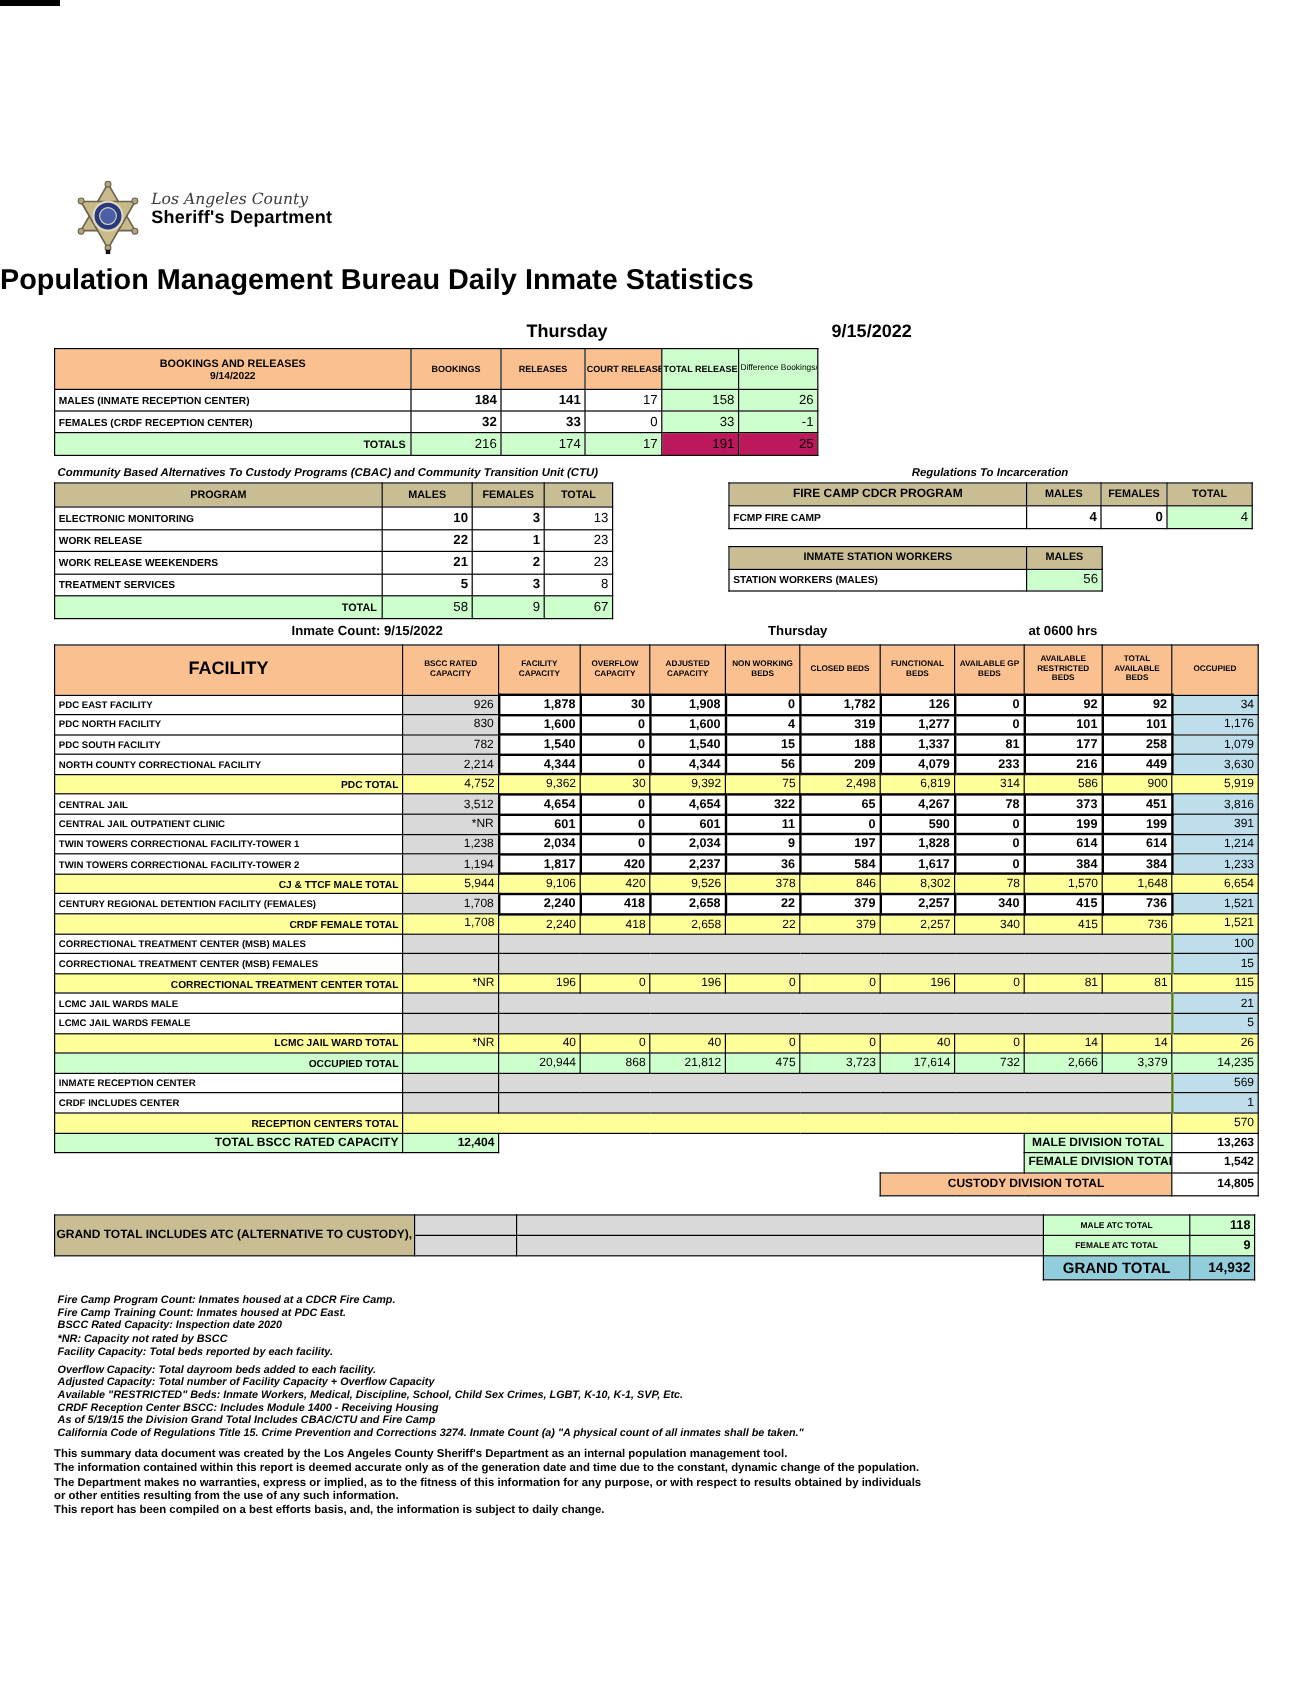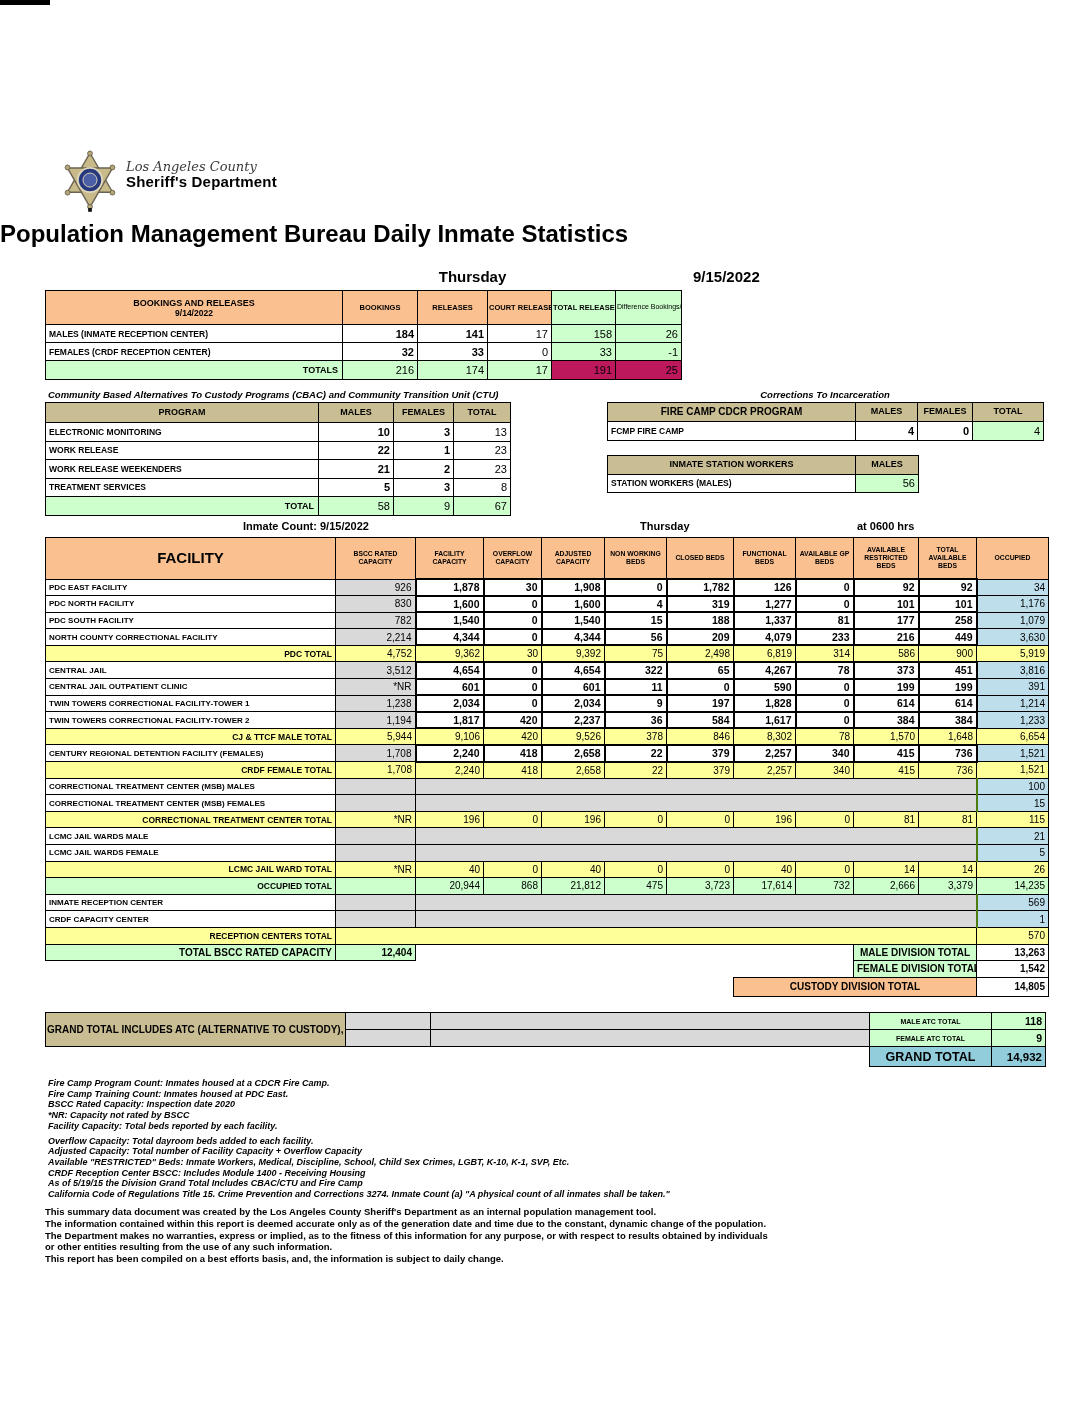--- a/index.html
+++ b/index.html
@@ -215,21 +215,21 @@
       </tr>
       <tr>
         <td class="btlab grn">TOTAL</td>
         <td class="bnum grn">58</td>
         <td class="bnum grn">9</td>
         <td class="bnum grn">67</td>
       </tr>
     </tbody>
   </table>
 
-  <div class="sec-title" style="left:607px;top:389px;width:436px;text-align:center;">Corrections To Incarceration</div>
+  <div class="sec-title" style="left:607px;top:389px;width:436px;text-align:center;">Regulations To Incarceration</div>
   <table class="tb t-fire">
     <colgroup>
         <col style="width:248px">
         <col style="width:62px">
         <col style="width:55px">
         <col style="width:71px">
       </colgroup>
     <tbody>
       <tr>
         <td class="tan hcell" style="font-size:10px">FIRE CAMP CDCR PROGRAM</td>
@@ -532,21 +532,21 @@
           <td class="v">3,379</td>
           <td class="occ">14,235</td>
         </tr>
         <tr class="r-span">
           <td class="lab">INMATE RECEPTION CENTER</td>
           <td class="bscc"></td>
           <td class="grayspan" colspan="9"></td>
           <td class="occ">569</td>
         </tr>
         <tr class="r-span">
-          <td class="lab">CRDF CAPACITY CENTER</td>
+          <td class="lab">CRDF INCLUDES CENTER</td>
           <td class="bscc"></td>
           <td class="grayspan" colspan="9"></td>
           <td class="occ">1</td>
         </tr>
         <tr class="r-reception">
           <td class="lab">RECEPTION CENTERS TOTAL</td>
           <td class="grayspan" colspan="10"></td>
           <td class="occ">570</td>
         </tr>
       </tbody>

